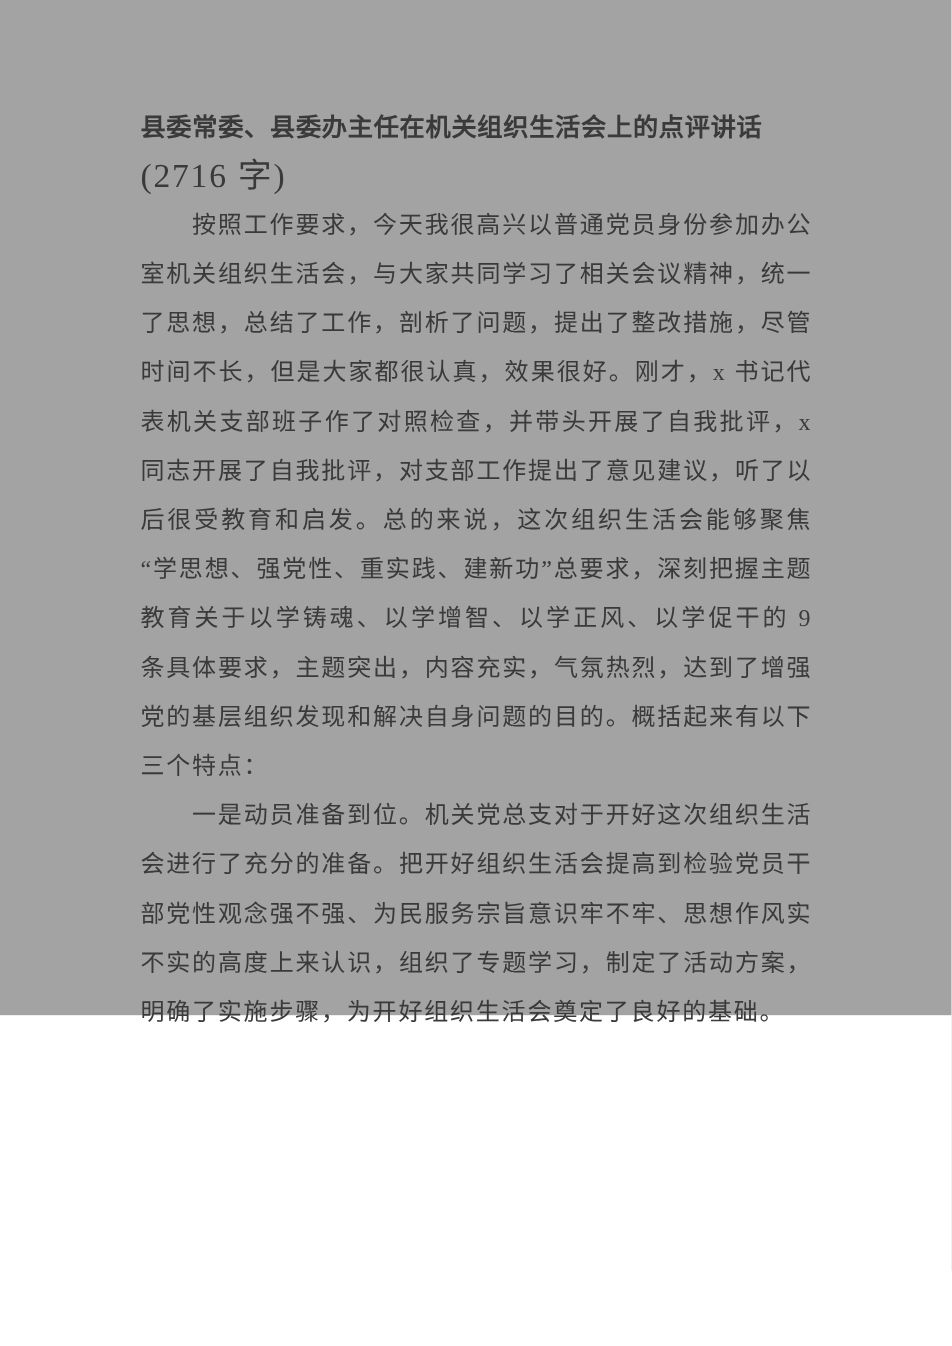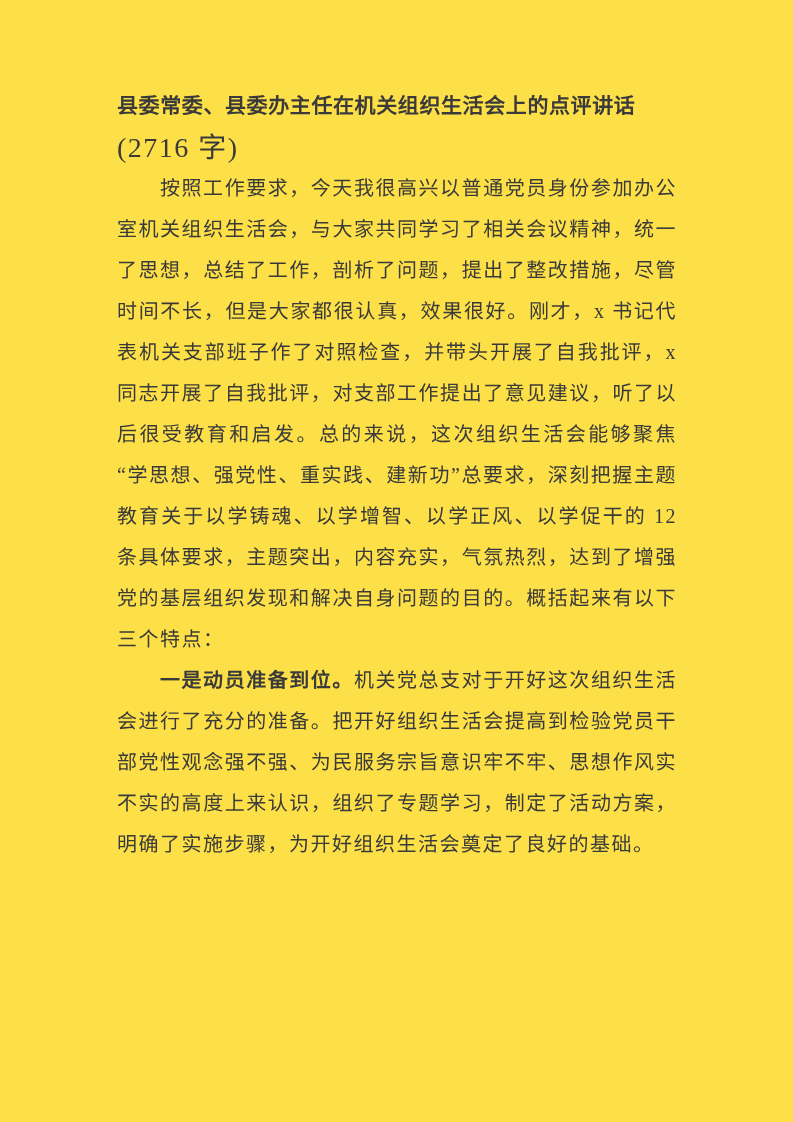--- a/index.html
+++ b/index.html
@@ -10,23 +10,23 @@
   body {
     width: 793px;
     height: 1122px;
     overflow: hidden;
     font-family: "Liberation Serif", "DejaVu Serif", serif;
     color: #3a3a3a;
   }
   .page {
     box-sizing: border-box;
     width: 793px;
-    height: 1122px;
+    height: 846px;
     padding: 86px 116px 0 117px;
-    background: #fde047;
+    background: #a3a3a3;
   }
   .doc-title {
     margin: 0;
     font-size: 21px;
     font-weight: bold;
     line-height: 41px;
     letter-spacing: 0.6px;
     text-align: left;
   }
   .word-count {
@@ -38,28 +38,28 @@
   .para {
     margin: 0;
     font-size: 20px;
     line-height: 41px;
     letter-spacing: 1.5px;
     text-indent: 43px;
     text-align: justify;
     text-justify: inter-ideograph;
   }
   .lead {
-    font-weight: bold;
+    font-weight: normal;
   }
 </style>
 </head>
 <body>
 
 <div class="page">
   <h1 class="doc-title">县委常委、县委办主任在机关组织生活会上的点评讲话</h1>
 
   <p class="word-count">(2716 字)</p>
 
-  <p class="para"><span class="lead"></span><span>按照工作要求，今天我很高兴以普通党员身份参加办公室机关组织生活会，与大家共同学习了相关会议精神，统一了思想，总结了工作，剖析了问题，提出了整改措施，尽管时间不长，但是大家都很认真，效果很好。刚才，x 书记代表机关支部班子作了对照检查，并带头开展了自我批评，x 同志开展了自我批评，对支部工作提出了意见建议，听了以后很受教育和启发。总的来说，这次组织生活会能够聚焦“学思想、强党性、重实践、建新功”总要求，深刻把握主题教育关于以学铸魂、以学增智、以学正风、以学促干的 12 条具体要求，主题突出，内容充实，气氛热烈，达到了增强党的基层组织发现和解决自身问题的目的。概括起来有以下三个特点：</span></p>
+  <p class="para"><span class="lead"></span><span>按照工作要求，今天我很高兴以普通党员身份参加办公室机关组织生活会，与大家共同学习了相关会议精神，统一了思想，总结了工作，剖析了问题，提出了整改措施，尽管时间不长，但是大家都很认真，效果很好。刚才，x 书记代表机关支部班子作了对照检查，并带头开展了自我批评，x 同志开展了自我批评，对支部工作提出了意见建议，听了以后很受教育和启发。总的来说，这次组织生活会能够聚焦“学思想、强党性、重实践、建新功”总要求，深刻把握主题教育关于以学铸魂、以学增智、以学正风、以学促干的 9 条具体要求，主题突出，内容充实，气氛热烈，达到了增强党的基层组织发现和解决自身问题的目的。概括起来有以下三个特点：</span></p>
 
   <p class="para"><span class="lead">一是动员准备到位。</span><span>机关党总支对于开好这次组织生活会进行了充分的准备。把开好组织生活会提高到检验党员干部党性观念强不强、为民服务宗旨意识牢不牢、思想作风实不实的高度上来认识，组织了专题学习，制定了活动方案，明确了实施步骤，为开好组织生活会奠定了良好的基础。</span></p>
 
 </div>
 
 </body></html>

